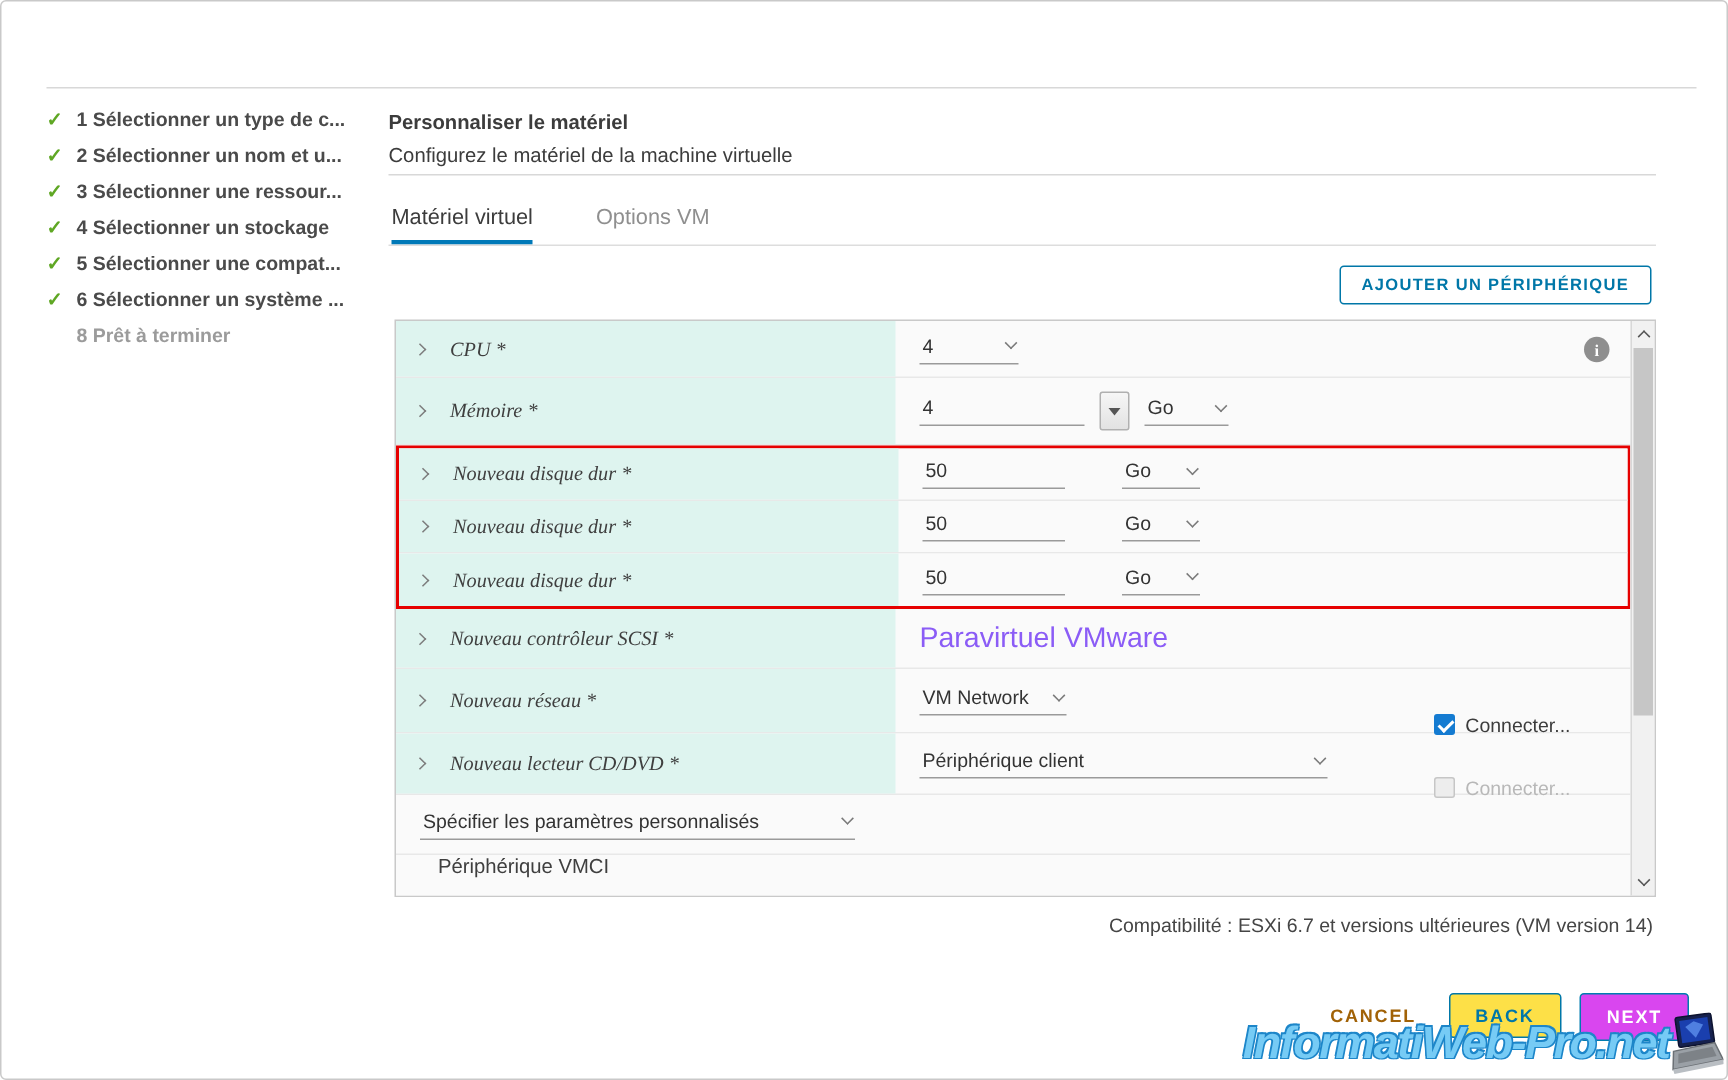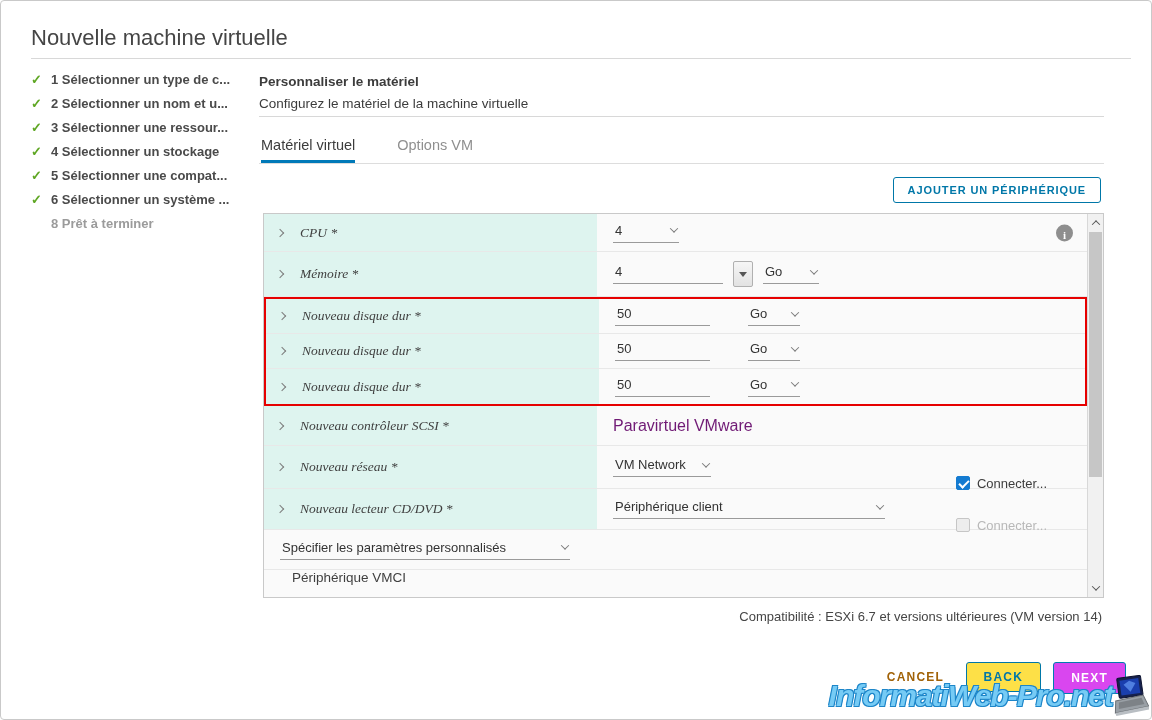--- a/index.html
+++ b/index.html
@@ -57,21 +57,21 @@
   .sel .txt { font-size:13px; color:#333; }
   .caret-d { width:6px; height:6px; border-right:1.5px solid #7a7a7a; border-bottom:1.5px solid #7a7a7a; transform:rotate(45deg) translate(-1px,-1px); margin-left:8px; flex:none; }
   .inp { display:inline-block; border-bottom:1px solid #9a9a9a; padding:0 2px 4px 2px; font-size:13px; color:#333; cursor:text; }
   .w-cpu { width:66px; } .w-mem { width:110px; } .w-disk { width:95px; }
   .w-unit { width:56px; margin-left:10px; } .w-unit2 { width:52px; margin-left:38px; }
   .w-net { width:98px; } .w-cd { width:272px; } .w-video { width:290px; }
 
   .spinner { width:20px; height:26px; margin-left:10px; background:linear-gradient(#f6f6f6,#e2e2e2); border:1px solid #b0b0b0; border-radius:2px; display:flex; align-items:center; justify-content:center; cursor:pointer; }
   .tri-down { width:0; height:0; border-left:4px solid transparent; border-right:4px solid transparent; border-top:5px solid #555; }
 
-  .static-val { font-size:16px; color:#701a75; }
+  .static-val { font-size:19px; color:#8b5cf6; }
 
   .info-i { position:absolute; right:14px; top:50%; transform:translateY(-50%); width:17px; height:17px; border-radius:50%; background:#8e8e8e; color:#fff; text-align:center; cursor:pointer; }
   .info-i::after { content:"i"; font-size:11px; font-weight:700; line-height:17px; font-family:"Liberation Serif",serif; }
 
   .chk-group { position:absolute; right:40px; display:flex; align-items:center; cursor:pointer;margin-top:32px; }
   .cbox { width:14px; height:14px; border-radius:2px; margin-right:7px; position:relative; flex:none; }
   .cbox.on { background:#147bd1; border:1px solid #147bd1; }
   .cbox.on::after { content:""; position:absolute; left:4px; top:1px; width:4px; height:8px; border-right:2px solid #fff; border-bottom:2px solid #fff; transform:rotate(45deg); }
   .cbox.off { background:#ededed; border:1px solid #c6c6c6; }
   .chk-lbl { font-size:13px; color:#3c3c3c; }
@@ -96,21 +96,20 @@
   
   .watermark { position:absolute; right:38px; bottom:6px; font-size:30px; font-weight:700; font-style:italic; letter-spacing:-1px; color:#76cbf5; z-index:10; pointer-events:none;
     text-shadow:-1px -1px 0 #1d86c9, 1px -1px 0 #1d86c9, -1px 1px 0 #1d86c9, 1px 1px 0 #1d86c9; }
   .laptop { position:absolute; right:2px; bottom:2px; z-index:11; }
 </style>
 </head>
 <body>
 
 <div class="dialog">
 
-  <div class="dlg-title">Nouvelle machine virtuelle</div>
   <div class="title-rule"></div>
 
   <div class="steps">
     <div class="step">
       <span class="chk">✓</span>
       <span>1 Sélectionner un type de c...</span>
     </div>
     <div class="step">
       <span class="chk">✓</span>
       <span>2 Sélectionner un nom et u...</span>

